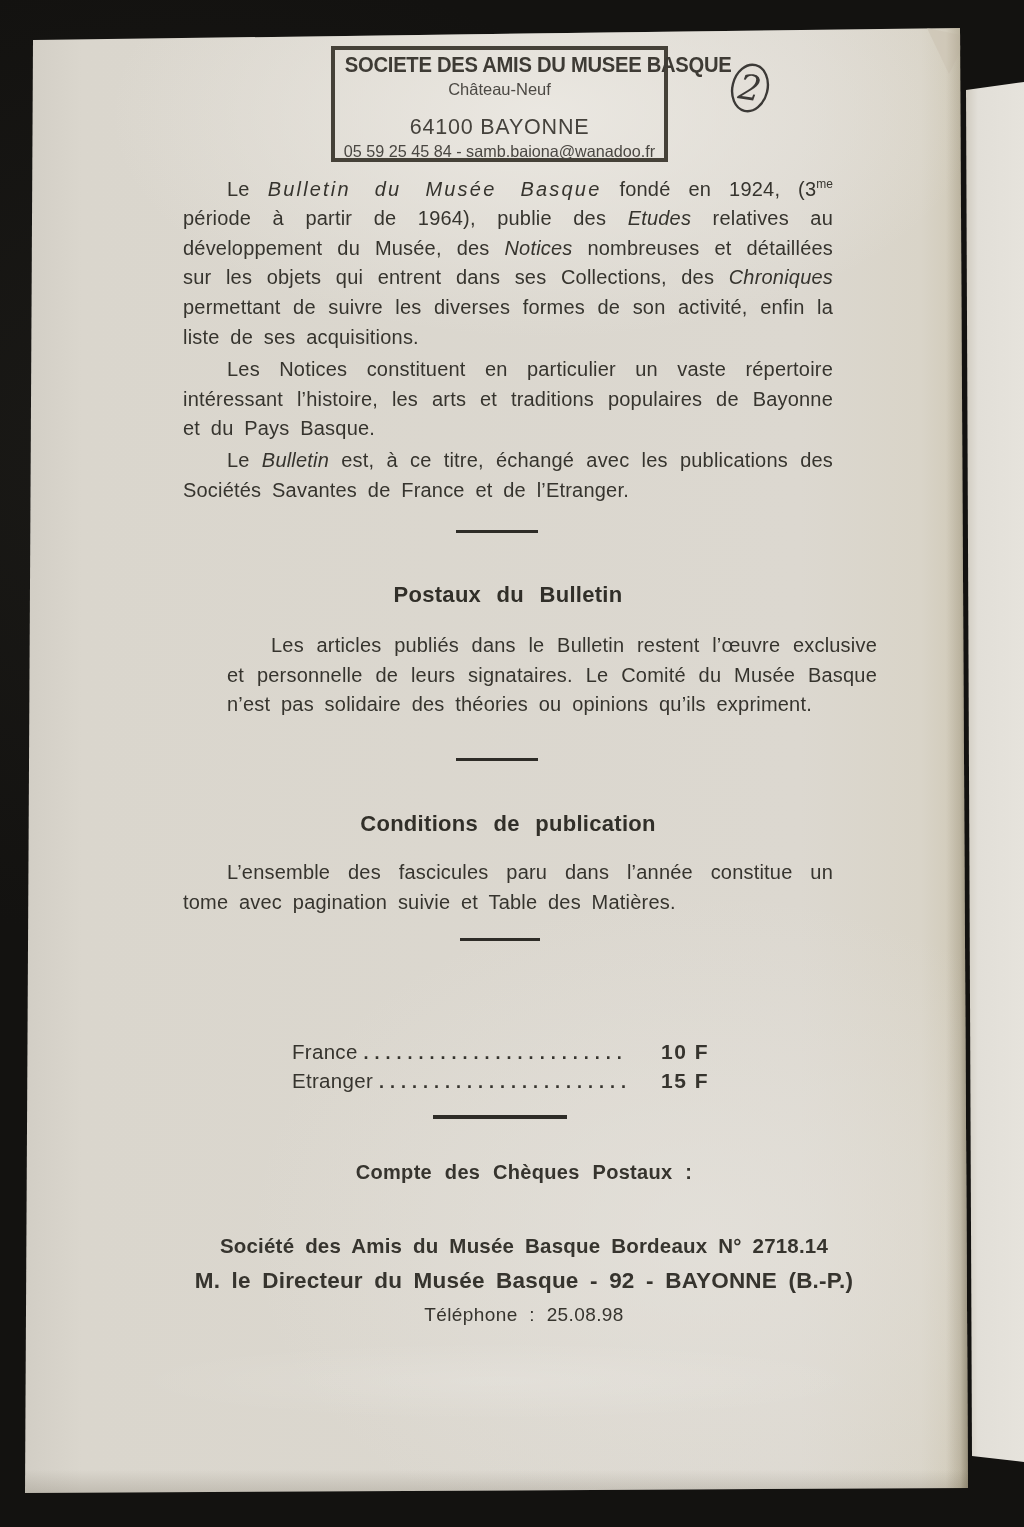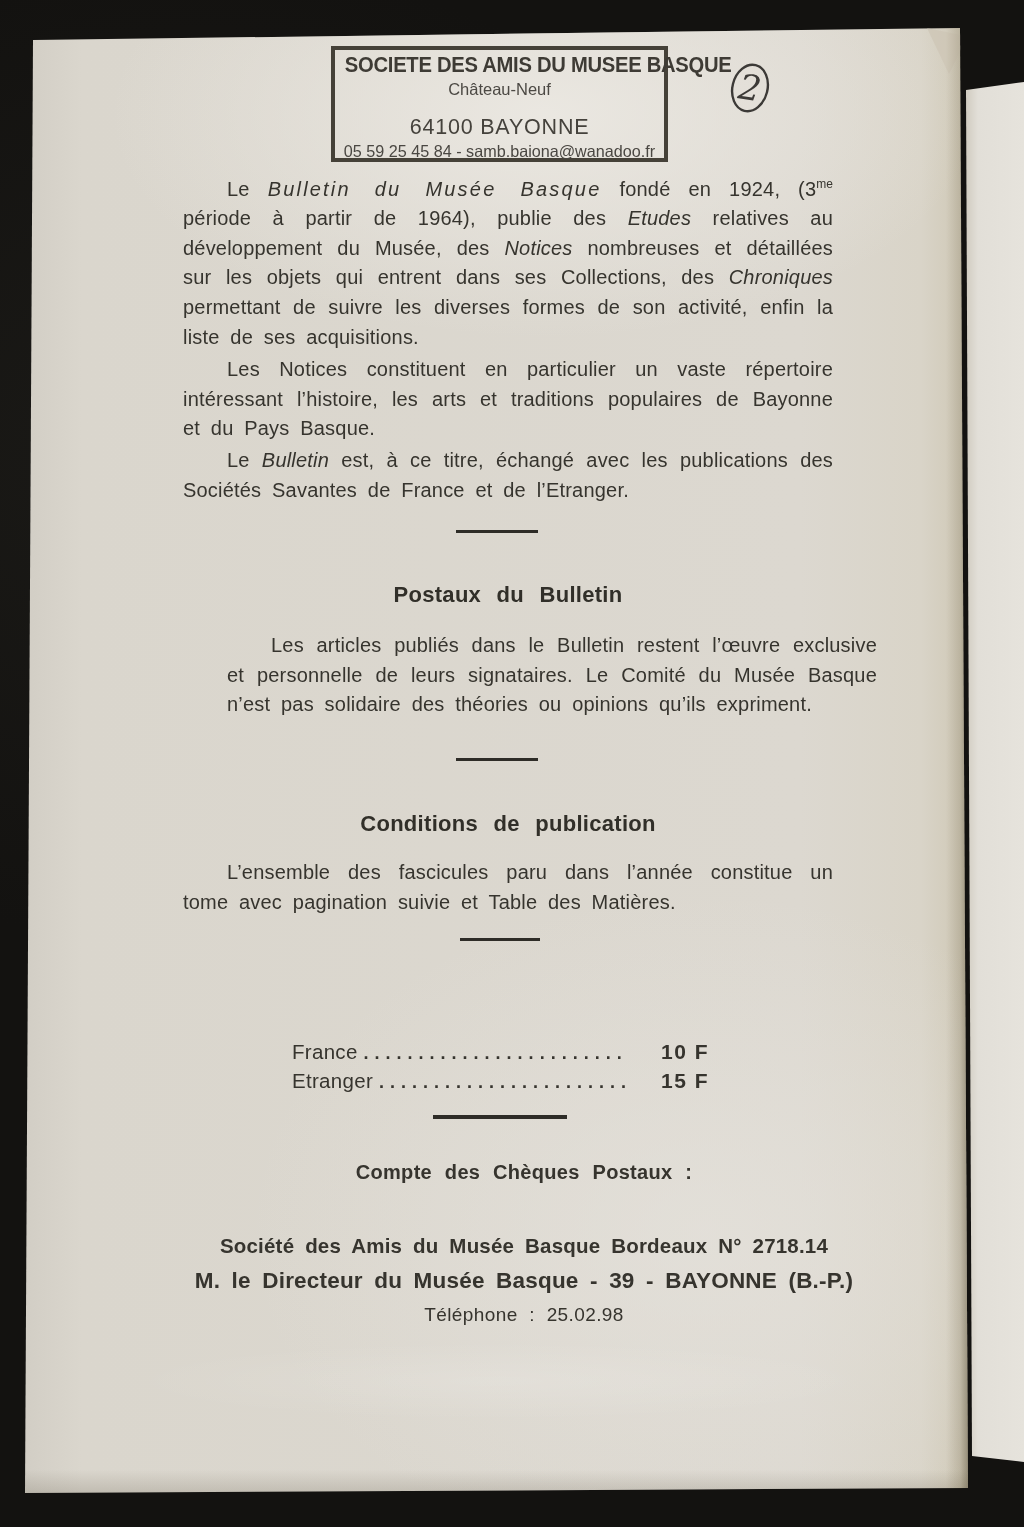--- a/index.html
+++ b/index.html
@@ -150,17 +150,17 @@
       <span class="abo-label">Etranger</span>
       <span class="abo-leader">..................................</span>
       <span class="abo-price">15 F</span>
     </div>
 
     <div class="divider d4"></div>
 
     <p class="cline postal1">Compte des Chèques Postaux :</p>
     <p class="cline postal2">Société des Amis du Musée Basque Bordeaux N° 2718.14</p>
 
-    <p class="cline corr2">M. le Directeur du Musée Basque - 39 - BAYONNE (B.-P.)</p>
-    <p class="cline corr3">Téléphone  :  25.02.98</p>
+    <p class="cline corr2">M. le Directeur du Musée Basque - 92 - BAYONNE (B.-P.)</p>
+    <p class="cline corr3">Téléphone  :  25.08.98</p>
 
   </div>
 </div>
 
 </body></html>

